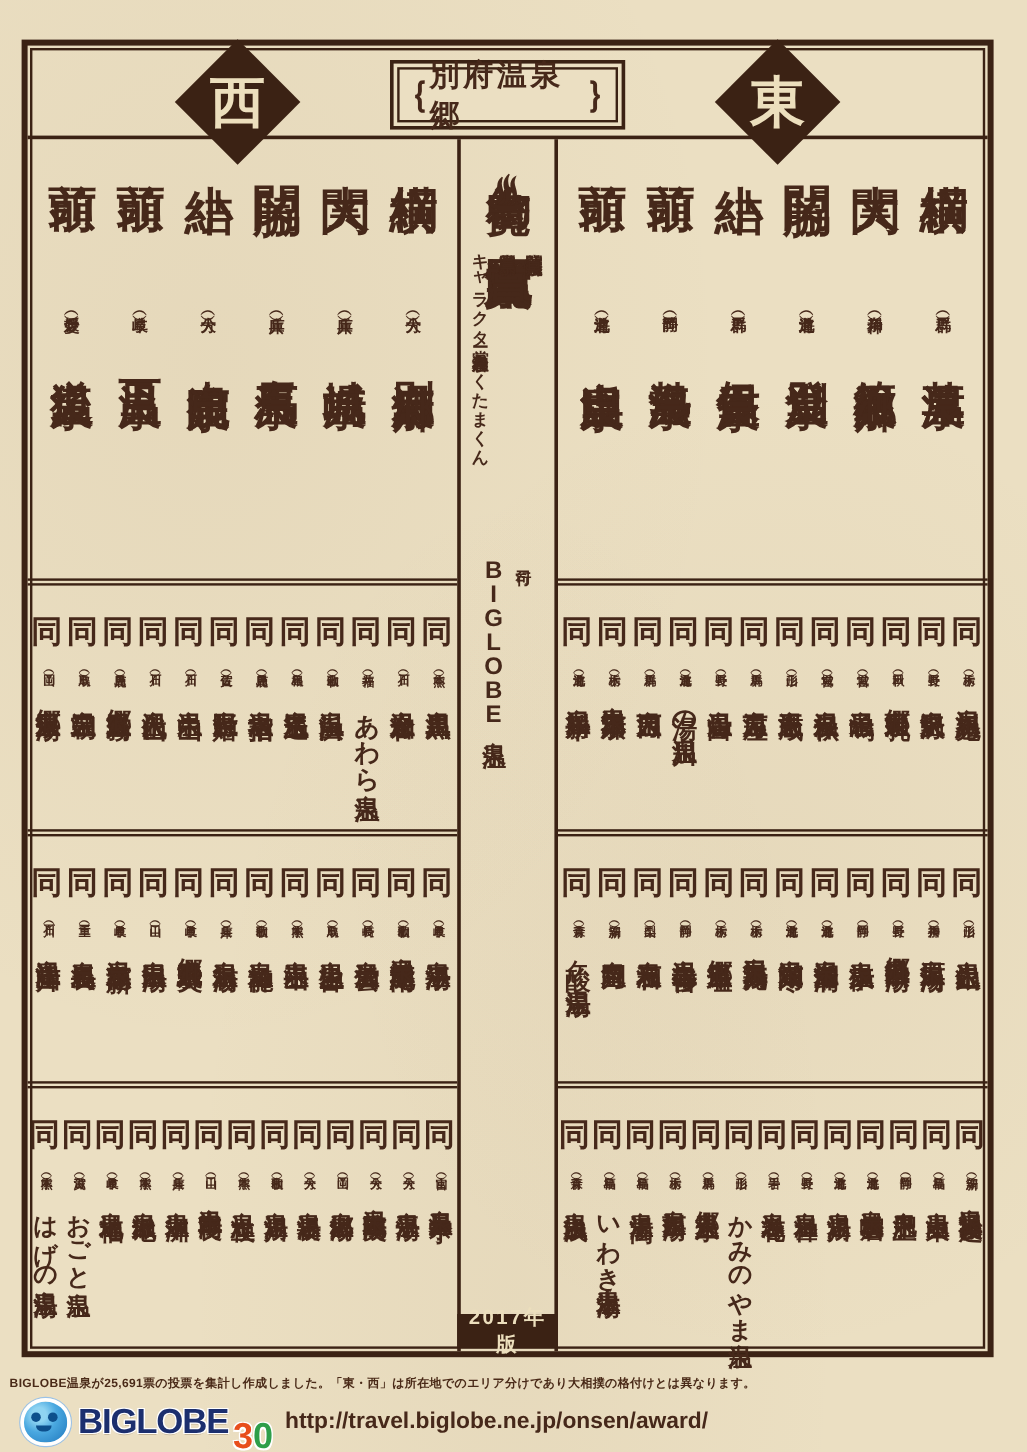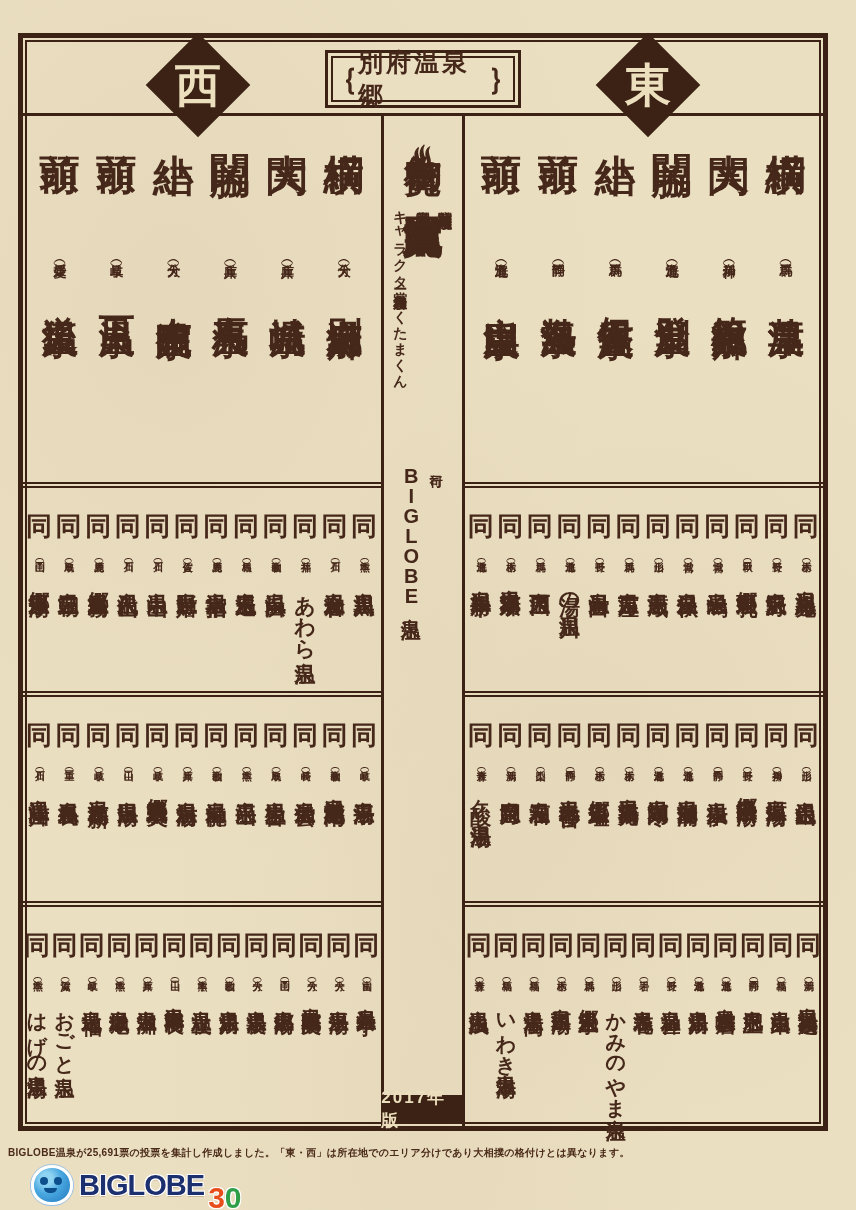--- a/index.html
+++ b/index.html
@@ -64,25 +64,25 @@
   .c-icon{font-size:36px;line-height:1;margin:10px 0 6px 0;font-weight:bold;}
   .c-title2{writing-mode:vertical-rl;font-size:40px;font-weight:bold;line-height:1;letter-spacing:0px;}
   .c-awards{writing-mode:vertical-rl;font-size:14px;font-weight:bold;line-height:1.6;margin-top:16px;height:256px;}
   .c-awards .award{white-space:nowrap;}
   .c-gyoji{writing-mode:vertical-rl;margin-top:8px;height:188px;}
   .c-gyoji .label{font-size:13px;font-weight:bold;line-height:1.8;}
   .c-gyoji .nameg{font-size:20px;font-weight:bold;text-orientation:upright;letter-spacing:-2px;line-height:1.3;}
   .c-edition{
     position:absolute;bottom:3px;left:-3px;right:-3px;height:28px;background:#3b2214;
     color:#ecdfbd;display:flex;align-items:center;justify-content:center;
-    font-size:17px;font-weight:bold;letter-spacing:2px;z-index:2;
+    font-size:17px;font-weight:bold;letter-spacing:2px;z-index:2;text-align:center;
   }
   
   .disclaimer{position:absolute;left:8px;top:1146px;font-size:10px;font-weight:bold;letter-spacing:.3px;color:#4a2a18;}
-  .logo-row{position:absolute;left:31px;top:1162px;height:46px;display:flex;align-items:center;}
+  .logo-row{position:absolute;left:17px;top:1162px;height:46px;display:flex;align-items:center;}
   .mascot{
     width:36px;height:34px;border-radius:50% 50% 48% 48%;
     background:radial-gradient(circle at 35% 32%, #8fd4f2 0 18%, #4aa8e0 45%, #1e77bd 100%);
     border:3px solid #fff;box-shadow:0 0 0 1px #9ac2e8;position:relative;flex:0 0 auto;
   }
   .mascot::before{content:"";position:absolute;left:6px;top:9px;width:8px;height:8px;border-radius:50%;background:#0d4f8c;box-shadow:14px 0 0 #0d4f8c;}
   .mascot::after{content:"";position:absolute;left:10px;top:20px;width:13px;height:5px;border-radius:0 0 10px 10px;background:#0d4f8c;}
   .brand{
     font-size:29px;font-weight:bold;color:#1c2f6e;letter-spacing:-1px;margin-left:6px;
     text-shadow:-1px -1px 0 #fff,1px -1px 0 #fff,-1px 1px 0 #fff,1px 1px 0 #fff,0 2px 0 rgba(90,60,30,.25);
@@ -682,13 +682,14 @@
 
 <div class="logo-row">
   <div class="mascot"></div>
   <div class="brand">BIGLOBE</div>
   <div class="brand30wrap">
     <div class="brand30">
       <span class="three">3</span><span class="zero">0</span>
     </div>
     <div class="brandyears">YEARS</div>
   </div>
+  <div class="url">http://travel.biglobe.ne.jp/onsen/award/</div>
 </div>
 
 </body></html>

